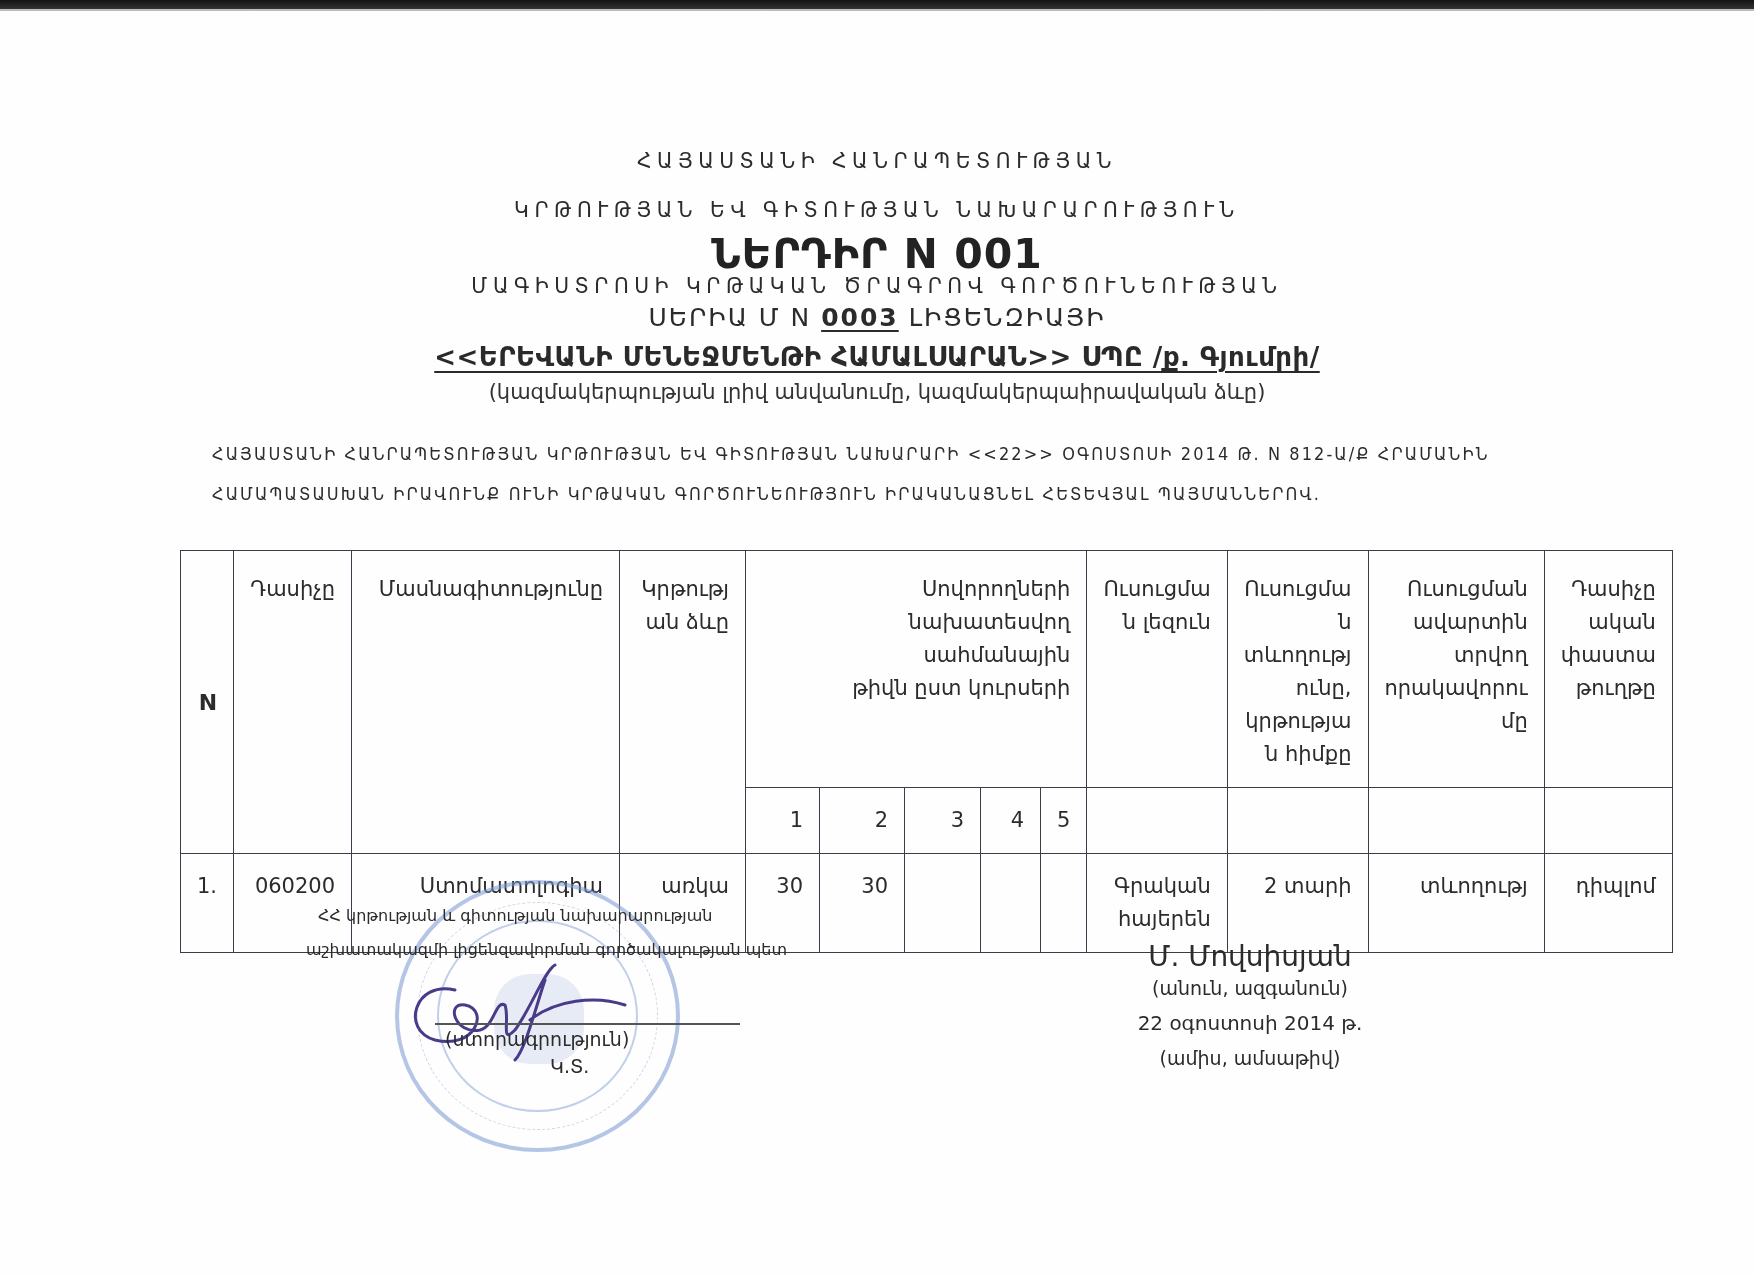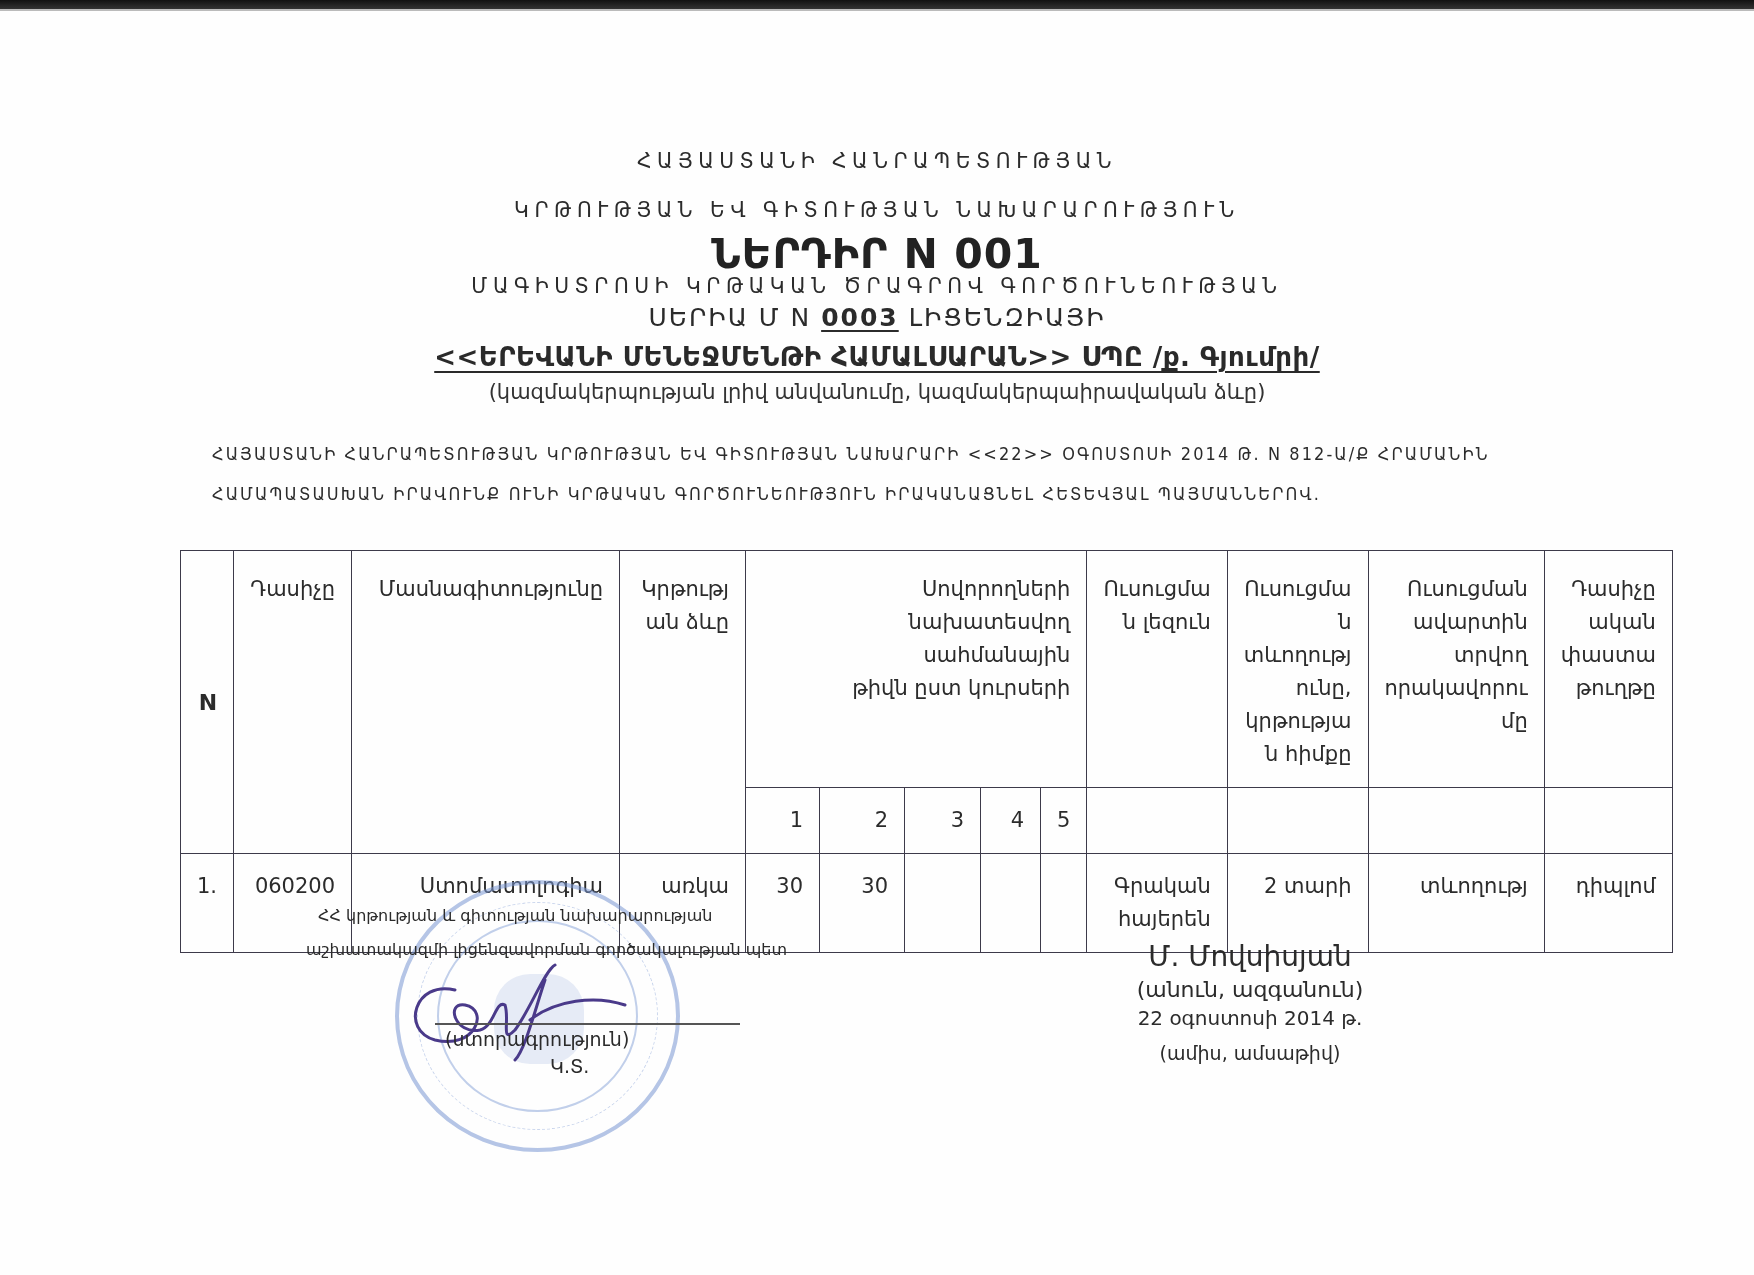--- a/index.html
+++ b/index.html
@@ -182,16 +182,16 @@
 
 <svg class="signature" width="300" height="110" viewBox="0 0 300 110">
   <path d="M60,30 C20,20 5,70 40,80 C80,90 95,50 70,45 C50,42 60,75 85,70 C100,66 100,40 110,45 C115,60 105,85 120,70 C135,50 150,10 160,5 M150,20 C140,50 130,90 120,100 M135,60 C160,40 200,35 230,45" fill="none" stroke="#4a3a8a" stroke-width="3" stroke-linecap="round"></path>
 </svg>
 <div class="sig-line"></div>
 <div class="sig-text" style="left:445px; top:1028px; font-size:19px;">(ստորագրություն)</div>
 <div class="sig-text" style="left:550px; top:1055px; font-size:19px;">Կ.Տ.</div>
 
 <div class="right-block">
   <div style="font-size:28px; margin-bottom:4px;">Մ. Մովսիսյան</div>
-  <div style="font-size:22px; margin-bottom:4px;">(անուն, ազգանուն)</div>
+  <div style="font-size:19px; margin-bottom:12px;">(անուն, ազգանուն)</div>
   <div style="font-size:20px; margin-bottom:12px;">22 օգոստոսի 2014 թ.</div>
   <div style="font-size:19px;">(ամիս, ամսաթիվ)</div>
 </div>
 
 </body></html>

